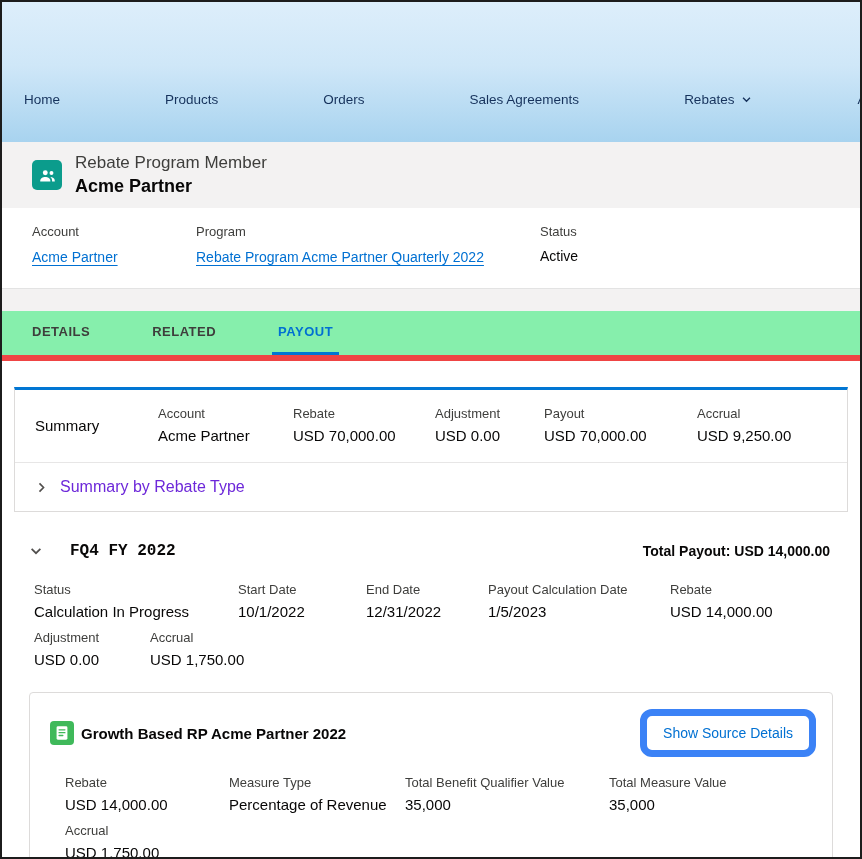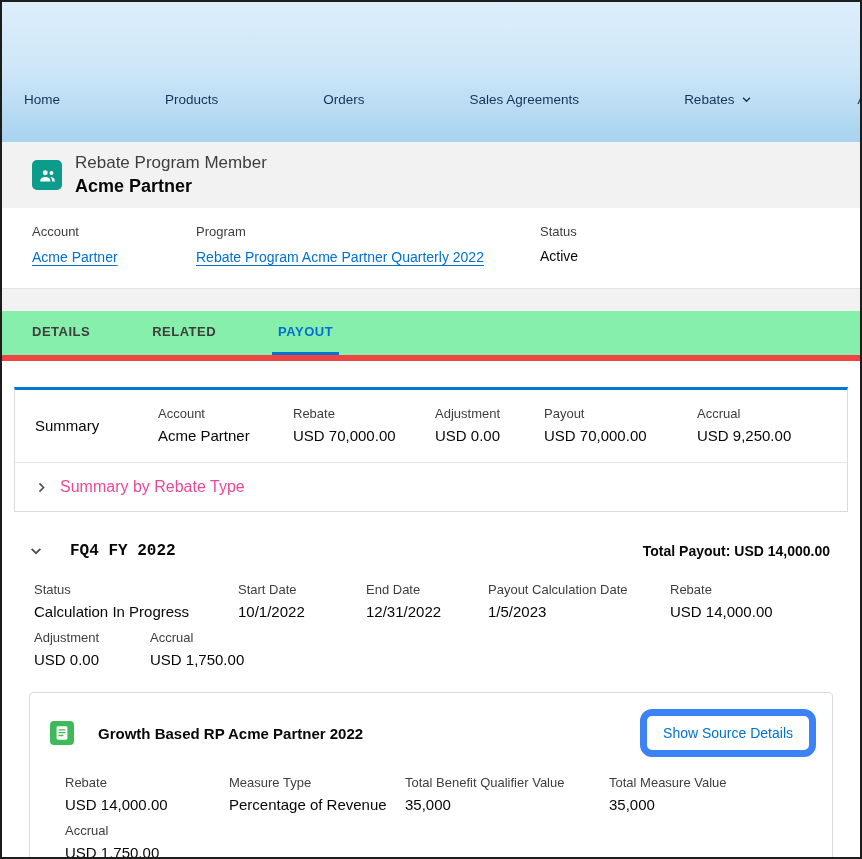--- a/index.html
+++ b/index.html
@@ -45,39 +45,39 @@
   
   .summary-card { margin:0 12px; border:1px solid #dddbda; border-top:3px solid #0176d3; background:#fff; }
   .summary-row { display:flex; align-items:center; padding:16px 20px 18px; border-bottom:1px solid #e7e6e6; }
   .summary-title { font-size:15px; font-weight:normal; width:123px; }
   .scol .flabel { margin-bottom:6px; }
   .scol .fvalue { font-size:15px; }
   .sc-account { width:135px; }
   .sc-rebate { width:142px; }
   .sc-adjustment { width:109px; }
   .sc-payout { width:153px; }
-  .rebate-type-row { display:flex; align-items:center; gap:12px; padding:15px 20px; font-size:16px; color:#ec4899; cursor:pointer; }
+  .rebate-type-row { display:flex; align-items:center; gap:12px; padding:15px 20px; font-size:16px; color:#6d28d9; cursor:pointer; }
 
   
   .period { padding:30px 30px 0 27px; background:#fff; }
   .period-head { display:flex; align-items:center; }
   .chev-btn { display:flex; align-items:center; color:#514f4d; cursor:pointer; }
   .period-title { font-size:16px; font-weight:bold; margin-left:27px;font-family:Liberation Mono, monospace; }
   .period-total { margin-left:auto; font-size:14px; font-weight:bold; }
   .period-fields { margin-top:22px; padding-left:5px; }
   .prow { display:flex; }
   .prow + .prow { margin-top:10px; }
   .pf .flabel { margin-bottom:6px; }
   .pf .fvalue { font-size:15px; }
   .pf1 { width:204px; } .pf2 { width:128px; } .pf3 { width:122px; } .pf4 { width:182px; }
   .pf6 { width:116px; }
 
   
   .program-card { margin:24px 27px 0; border:1px solid #dddbda; border-radius:4px; background:#fff; padding:16px 16px 20px 20px; }
-  .pc-head { display:flex; align-items:center; gap:24px; }
+  .pc-head { display:flex; align-items:center; gap:7px; }
   .doc-icon { width:24px; height:24px; border-radius:4px; background:#3fb95a; display:flex; align-items:center; justify-content:center; flex:0 0 auto; }
   .pc-title { font-size:15px; font-weight:bold; }
   .pc-btn { margin-left:auto; border:7px solid #3b82f6; border-radius:12px; background:#fff; color:#0070d2; font-size:14px; padding:9px 16px; cursor:pointer; font-family:inherit; }
   .pc-fields { margin-top:18px; padding-left:15px; }
   .pcrow { display:flex; }
   .pcrow + .pcrow { margin-top:10px; }
   .pcf .flabel { margin-bottom:6px; }
   .pcf .fvalue { font-size:15px; }
   .pcf1 { width:164px; } .pcf2 { width:176px; } .pcf3 { width:204px; }
 </style>

